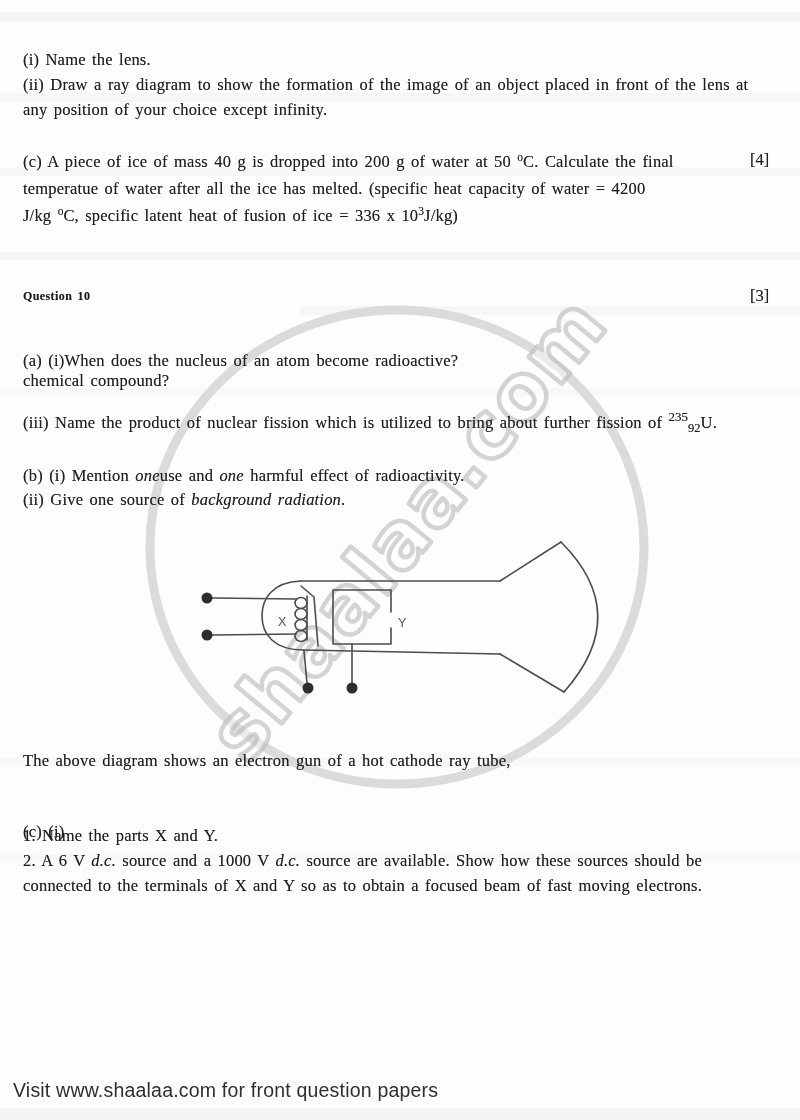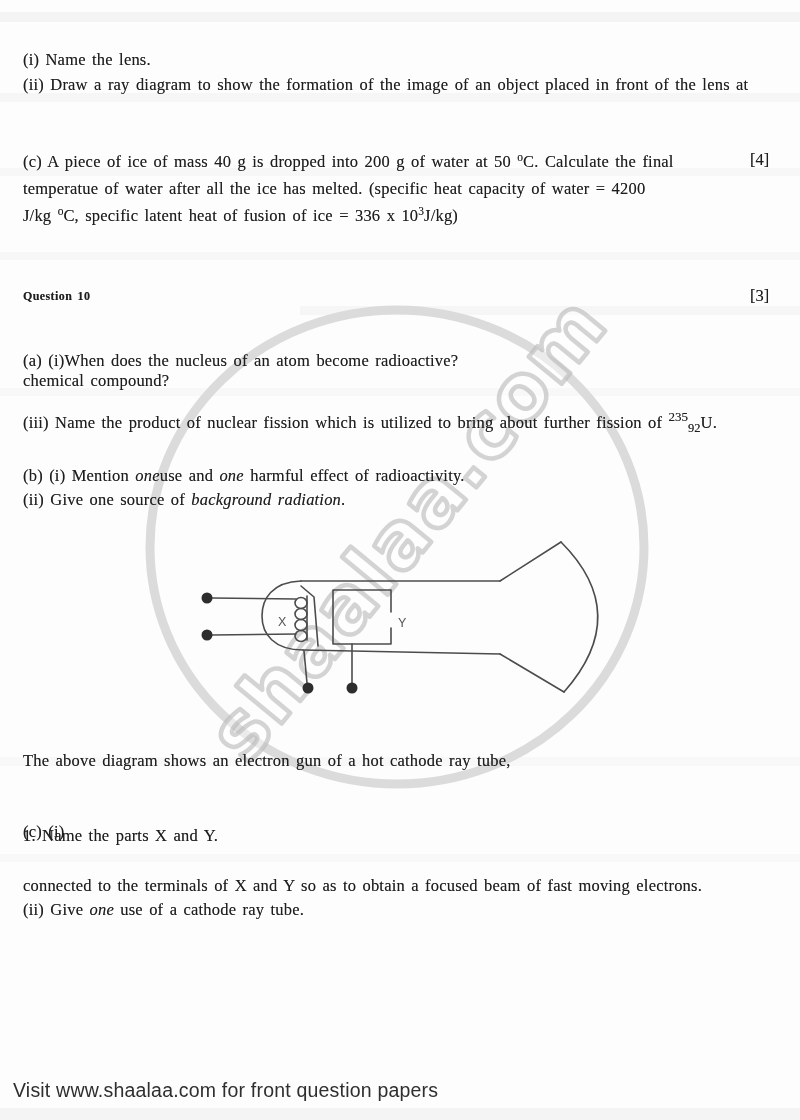--- a/index.html
+++ b/index.html
@@ -48,42 +48,43 @@
 
   <svg class="wm" width="800" height="1120" viewBox="0 0 800 1120">
     <ellipse cx="397" cy="547" rx="247" ry="237" fill="none" stroke="#dbdbdb" stroke-width="9"></ellipse>
     <text x="410" y="554" text-anchor="middle" transform="rotate(-50.5 410 530)" font-family="DejaVu Sans, Liberation Sans, sans-serif" font-weight="bold" font-size="78" letter-spacing="2" fill="rgba(255,255,255,0.45)" stroke="rgba(184,184,184,0.6)" stroke-width="4.5" stroke-linejoin="round">shaalaa.com</text>
   </svg>
 
   <div class="content">
 
     <div class="line" style="top:49px"><span>(i) Name the lens.</span></div>
     <div class="line" style="top:74px"><span>(ii) Draw a ray diagram to show the formation of the image of an object placed in front of the lens at</span></div>
+    <div class="line" style="top:99px"><span>any position of your choice except infinity.</span></div>
 
     <div class="line" style="top:151px"><span>(c) A piece of ice of mass 40 g is dropped into 200 g of water at 50 </span><span class="sup">o</span><span>C. Calculate the final</span></div>
     <div class="marks" style="top:150px">[4]</div>
     <div class="line" style="top:178px"><span>temperatue of water after all the ice has melted. (specific heat capacity of water = 4200</span></div>
     <div class="line" style="top:205px"><span>J/kg </span><span class="sup">o</span><span>C, specific latent heat of fusion of ice = 336 x 10</span><span class="sup">3</span><span>J/kg)</span></div>
 
     <div class="line heading" style="top:286px">Question 10</div>
     <div class="marks" style="top:286px">[3]</div>
 
     <div class="line" style="top:350px"><span>(a) (i)When does the nucleus of an atom become radioactive?</span></div>
     <div class="line" style="top:370px"><span>chemical compound?</span></div>
     <div class="line" style="top:412px"><span>(iii) Name the product of nuclear fission which is utilized to bring about further fission of </span><span class="sup-big">235</span><span class="sub-big">92</span><span>U.</span></div>
 
     <div class="line" style="top:465px"><span>(b) (i) Mention </span><em>one</em><span>use and </span><em>one</em><span> harmful effect of radioactivity.</span></div>
     <div class="line" style="top:489px"><span>(ii) Give one source of </span><em>background radiation</em><span>.</span></div>
 
     <div class="line" style="top:750px"><span>The above diagram shows an electron gun of a hot cathode ray tube,</span></div>
 
     <div class="line" style="top:821px"><span>(c) (i)</span></div>
     <div class="line" style="top:825px"><span>1. Name the parts X and Y.</span></div>
+    <div class="line" style="top:850px"><span>2. A 6 V </span><em>d.c.</em><span> source and a 1000 V </span><em>d.c.</em><span> source are available. Show how these sources should be</span></div>
     <div class="line" style="top:875px"><span>connected to the terminals of X and Y so as to obtain a focused beam of fast moving electrons.</span></div>
-    <div class="line" style="top:899px"><span>(ii) Give </span><em>one</em><span> use of a cathode ray tube.</span></div>
   </div>
 
   <svg class="diagram-svg" width="800" height="1120" viewBox="0 0 800 1120">
     <g stroke="#4c4c4c" stroke-width="1.6" fill="none" stroke-linecap="round" stroke-linejoin="round">
 
       <line x1="212" y1="598" x2="296" y2="599"></line>
       <line x1="212" y1="635" x2="296" y2="634"></line>
 
       <path d="M 301 581 C 272 582 262 599 262 616 C 262 634 274 650 303 650"></path>
       <line x1="301" y1="581" x2="500" y2="581"></line>

